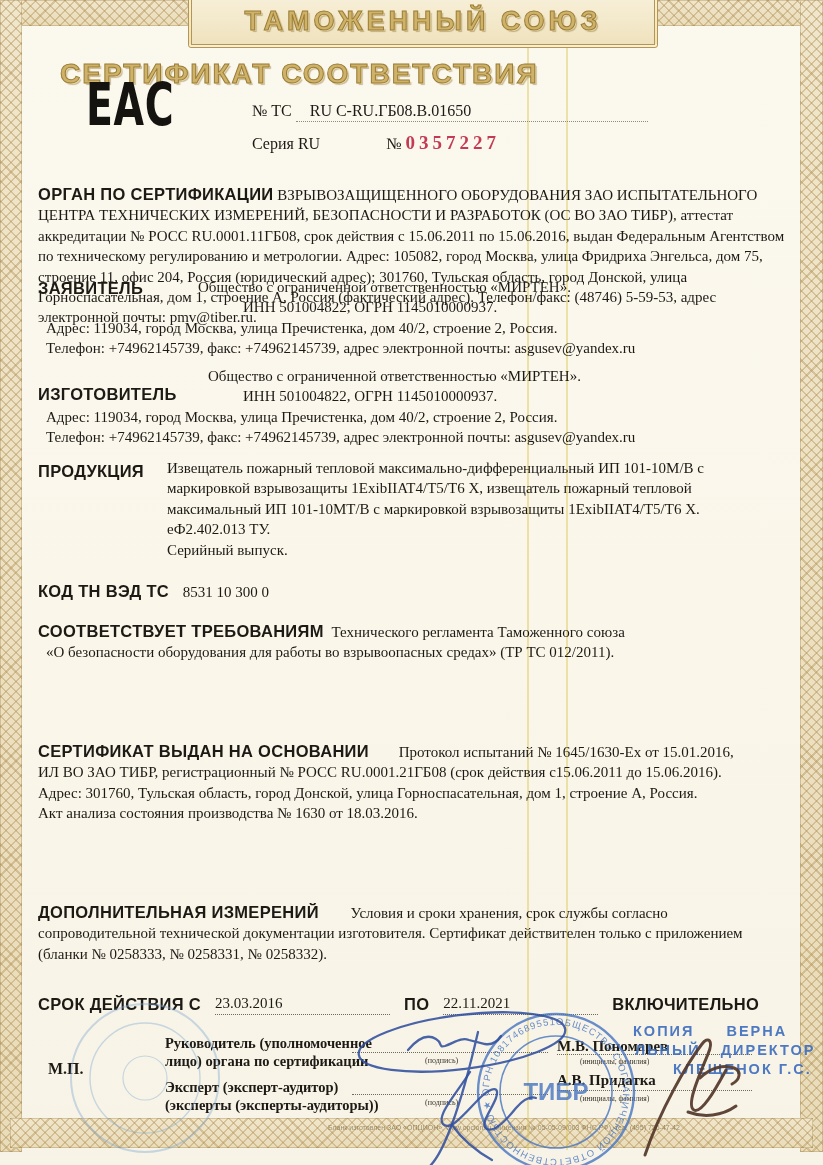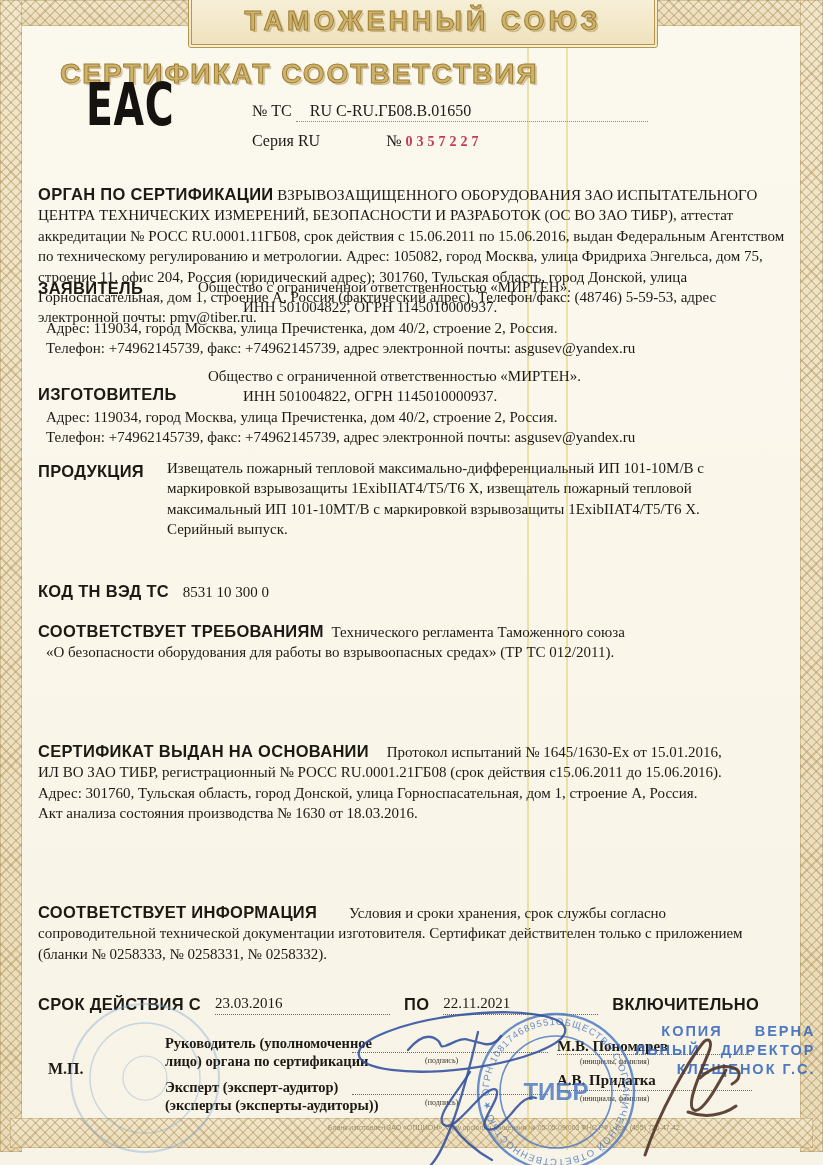--- a/index.html
+++ b/index.html
@@ -41,37 +41,37 @@
 
   .eac{
     position:absolute;left:86px;top:76px;
     font-family:"DejaVu Sans",sans-serif;font-weight:800;font-size:58px;line-height:1;
     transform:scaleX(.68);transform-origin:left top;letter-spacing:1px;color:#15130f;
   }
 
   .certno{position:absolute;left:252px;top:102px;font-size:16px;}
   .certno .row{margin-bottom:10px;white-space:nowrap;}
   .dotline{display:inline-block;border-bottom:1.5px dotted #8f8a80;min-width:330px;text-align:left;padding:0 8px 1px 14px;}
-  .serialnum{color:#c43a52;font-weight:700;letter-spacing:4px;font-size:14px;}
+  .serialnum{color:#c43a52;font-weight:700;letter-spacing:4px;font-size:19px;}
   .series-gap{display:inline-block;width:58px;}
 
   .sec{position:absolute;left:38px;width:754px;font-size:15px;line-height:1.36;}
   .h{font-family:"Liberation Sans",sans-serif;font-weight:700;font-size:15.5px;letter-spacing:.3px;}
   .h-big{font-size:16.5px;}
   .ind{display:block;}
   .caption{font-size:8px;color:#3a352c;}
   .dot-sig{position:absolute;border-bottom:1.5px dotted #6f6a60;}
 
   .validity{display:flex;align-items:flex-end;gap:14px;white-space:nowrap;}
   .vdate{display:inline-block;border-bottom:1.5px dotted #6f6a60;text-align:left;padding-bottom:1px;}
 
   .copy-stamp{
     position:absolute;left:633px;top:1022px;color:#3f6fc0;
     font-family:"Liberation Sans",sans-serif;font-weight:700;font-size:14.5px;
-    letter-spacing:2px;line-height:1.3;opacity:.92;text-align:right;
+    letter-spacing:2px;line-height:1.3;opacity:.92;
   }
   .copy-stamp .l1{word-spacing:26px;}
   .copy-stamp .l2{margin-left:2px;word-spacing:14px;}
   .copy-stamp .l3{margin-left:40px;}
 
   .microprint{
     position:absolute;left:328px;top:1124px;width:430px;
     font-family:"Liberation Sans",sans-serif;font-size:7px;color:#8d7c58;opacity:.85;white-space:nowrap;
   }
   .overlay{position:absolute;left:0;top:0;width:823px;height:1165px;pointer-events:none;}
@@ -130,45 +130,46 @@
     <span class="ind" style="margin-left:170px">Общество с ограниченной ответственностью «МИРТЕН».</span>
     <span class="ind" style="margin-left:205px">ИНН 501004822, ОГРН 1145010000937.</span>
     <span class="ind" style="margin-left:8px">Адрес: 119034, город Москва, улица Пречистенка, дом 40/2, строение 2, Россия.</span>
     <span class="ind" style="margin-left:8px">Телефон: +74962145739, факс: +74962145739, адрес электронной почты: asgusev@yandex.ru</span>
   </div>
 
   <div class="sec" style="top:458px">
     <span class="h h-big" style="position:absolute;left:0;top:2px">ПРОДУКЦИЯ</span>
     <div style="margin-left:129px;width:568px">
       <span>Извещатель пожарный тепловой максимально-дифференциальный ИП 101-10М/В с маркировкой взрывозащиты 1ExibIIAT4/T5/T6 Х, извещатель пожарный тепловой максимальный ИП 101-10МТ/В с маркировкой взрывозащиты 1ExibIIAT4/T5/T6 Х.</span>
+      <span class="ind">еФ2.402.013 ТУ.</span>
       <span class="ind">Серийный выпуск.</span>
     </div>
   </div>
 
   <div class="sec" style="top:580px">
     <span class="h h-big">КОД ТН ВЭД ТС</span>
     <span style="margin-left:10px">8531 10 300 0</span>
   </div>
 
   <div class="sec" style="top:620px">
     <span class="h h-big">СООТВЕТСТВУЕТ ТРЕБОВАНИЯМ</span>
     <span style="margin-left:4px">Технического регламента Таможенного союза</span>
     <span class="ind" style="margin-left:8px">«О безопасности оборудования для работы во взрывоопасных средах» (ТР ТС 012/2011).</span>
   </div>
 
   <div class="sec" style="top:740px">
     <span class="h h-big">СЕРТИФИКАТ ВЫДАН НА ОСНОВАНИИ</span>
-    <span style="margin-left:14px">Протокол испытаний № 1645/1630-Ех от 15.01.2016,</span>
+    <span style="margin-left:26px">Протокол испытаний № 1645/1630-Ех от 15.01.2016,</span>
     <span class="ind">ИЛ ВО ЗАО ТИБР, регистрационный № РОСС RU.0001.21ГБ08 (срок действия с15.06.2011 до 15.06.2016).</span>
     <span class="ind">Адрес: 301760, Тульская область, город Донской, улица Горноспасательная, дом 1, строение А, Россия.</span>
     <span class="ind">Акт анализа состояния производства № 1630 от 18.03.2016.</span>
   </div>
 
   <div class="sec" style="top:901px">
-    <span class="h h-big">СООТВЕТСТВУЕТ ИНФОРМАЦИЯ</span>
+    <span class="h h-big">ДОПОЛНИТЕЛЬНАЯ ИЗМЕРЕНИЙ</span>
     <span style="margin-left:28px">Условия и сроки хранения, срок службы согласно</span>
     <span class="ind">сопроводительной технической документации изготовителя. Сертификат действителен только с приложением</span>
     <span class="ind">(бланки № 0258333, № 0258331, № 0258332).</span>
   </div>
 
   <div class="sec validity" style="top:993px">
     <span class="h h-big">СРОК ДЕЙСТВИЯ С</span>
     <span class="vdate" style="width:175px">23.03.2016</span>
     <span class="h h-big">ПО</span>
     <span class="vdate" style="width:155px">22.11.2021</span>

